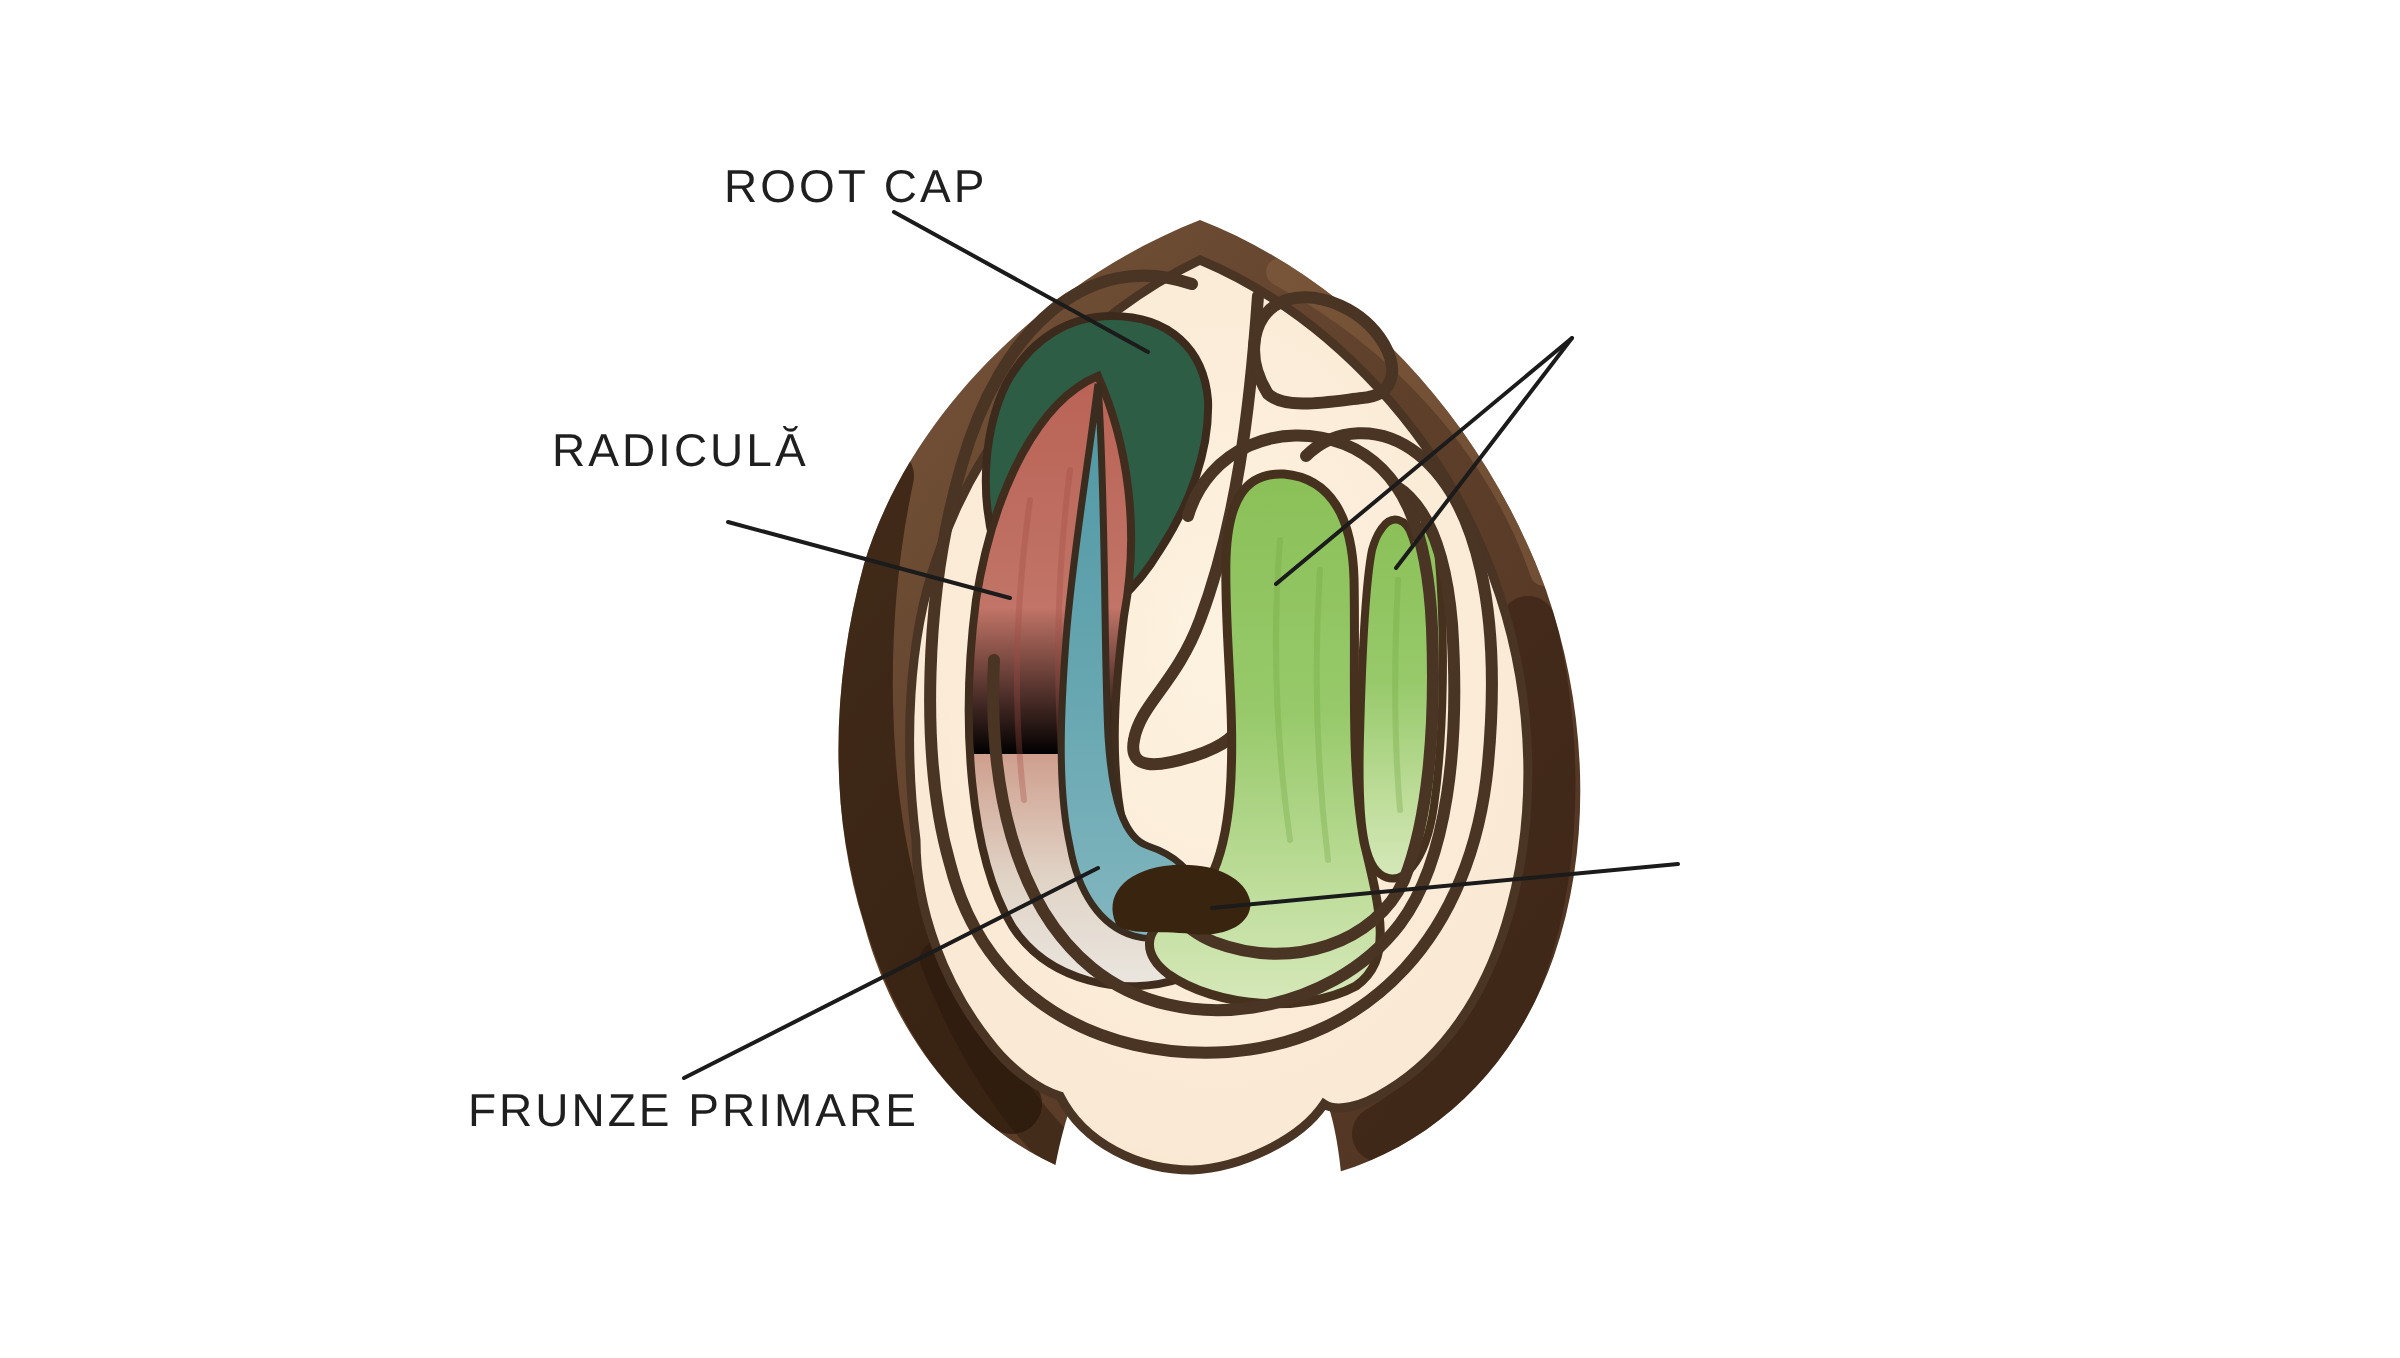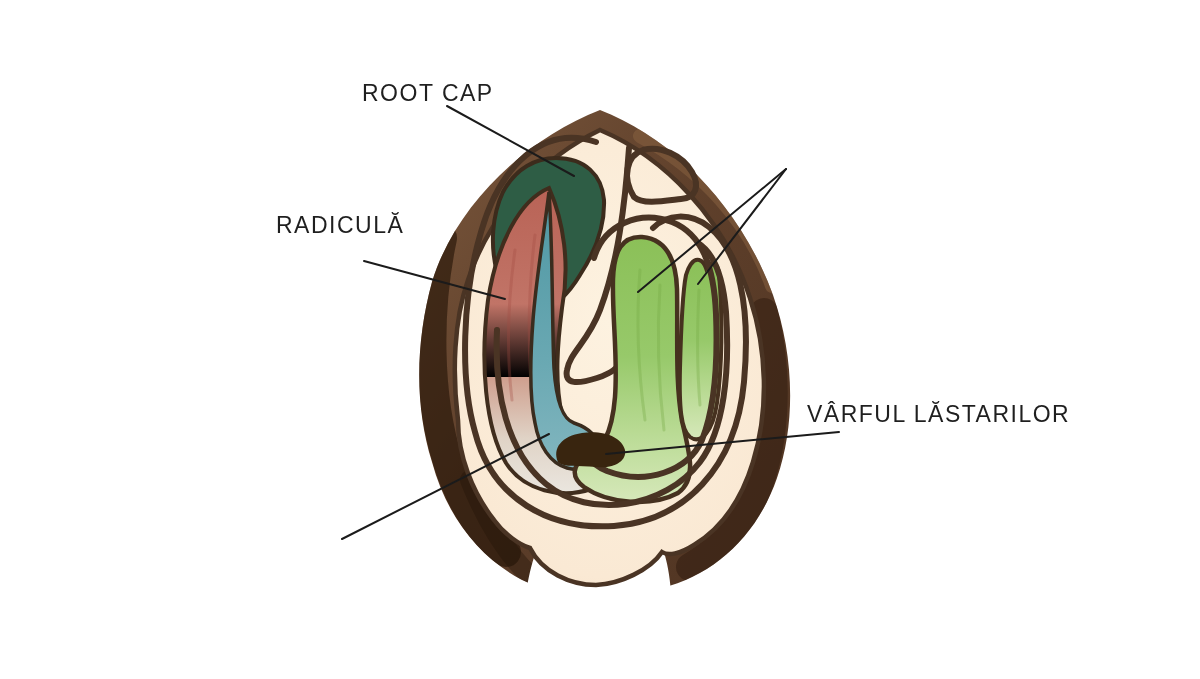--- a/index.html
+++ b/index.html
@@ -140,15 +140,15 @@
       <line x1="364" y1="261" x2="505" y2="299"></line>
       <line x1="786" y1="169" x2="638" y2="292"></line>
       <line x1="786" y1="169" x2="698" y2="284"></line>
       <line x1="839" y1="432" x2="606" y2="454"></line>
       <line x1="549" y1="434" x2="342" y2="539"></line>
     </g>
   </svg>
 
   <div class="diagram-label" style="left:362px;top:80px;">ROOT CAP</div>
   <div class="diagram-label" style="left:276px;top:212px;">RADICULĂ</div>
-  <div class="diagram-label" style="left:807px;top:401px;">VÂRFUL LĂSTARILOR</div>
+  <div class="diagram-label" style="left:234px;top:542px;">FRUNZE PRIMARE</div>
 
 </div>
 
 </body></html>

